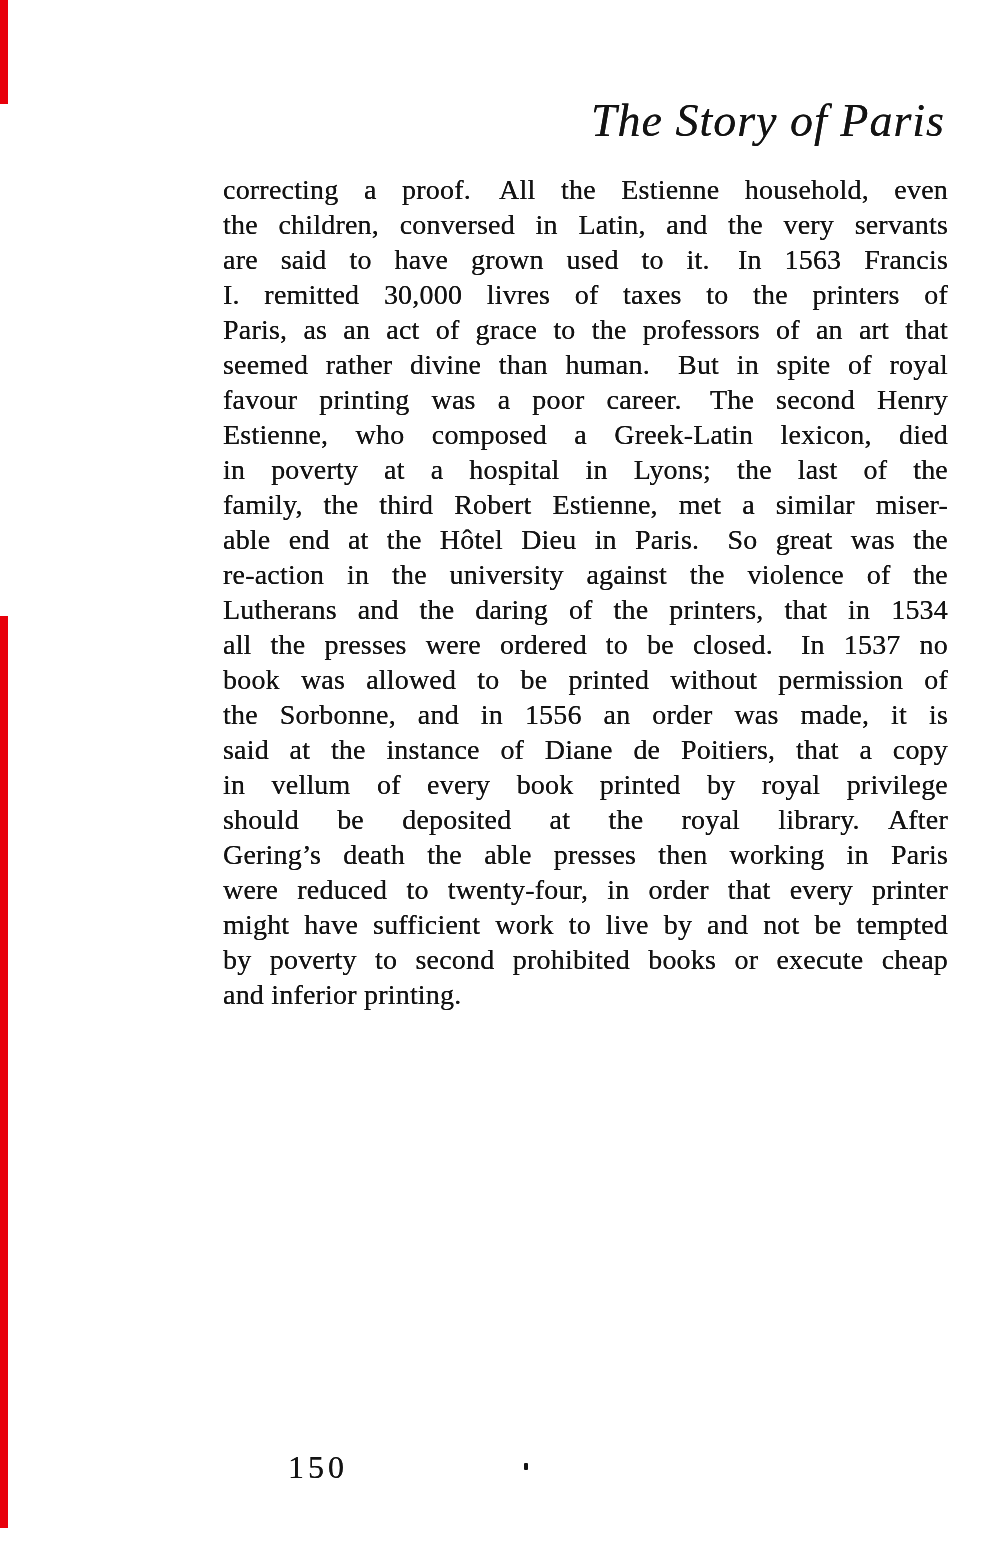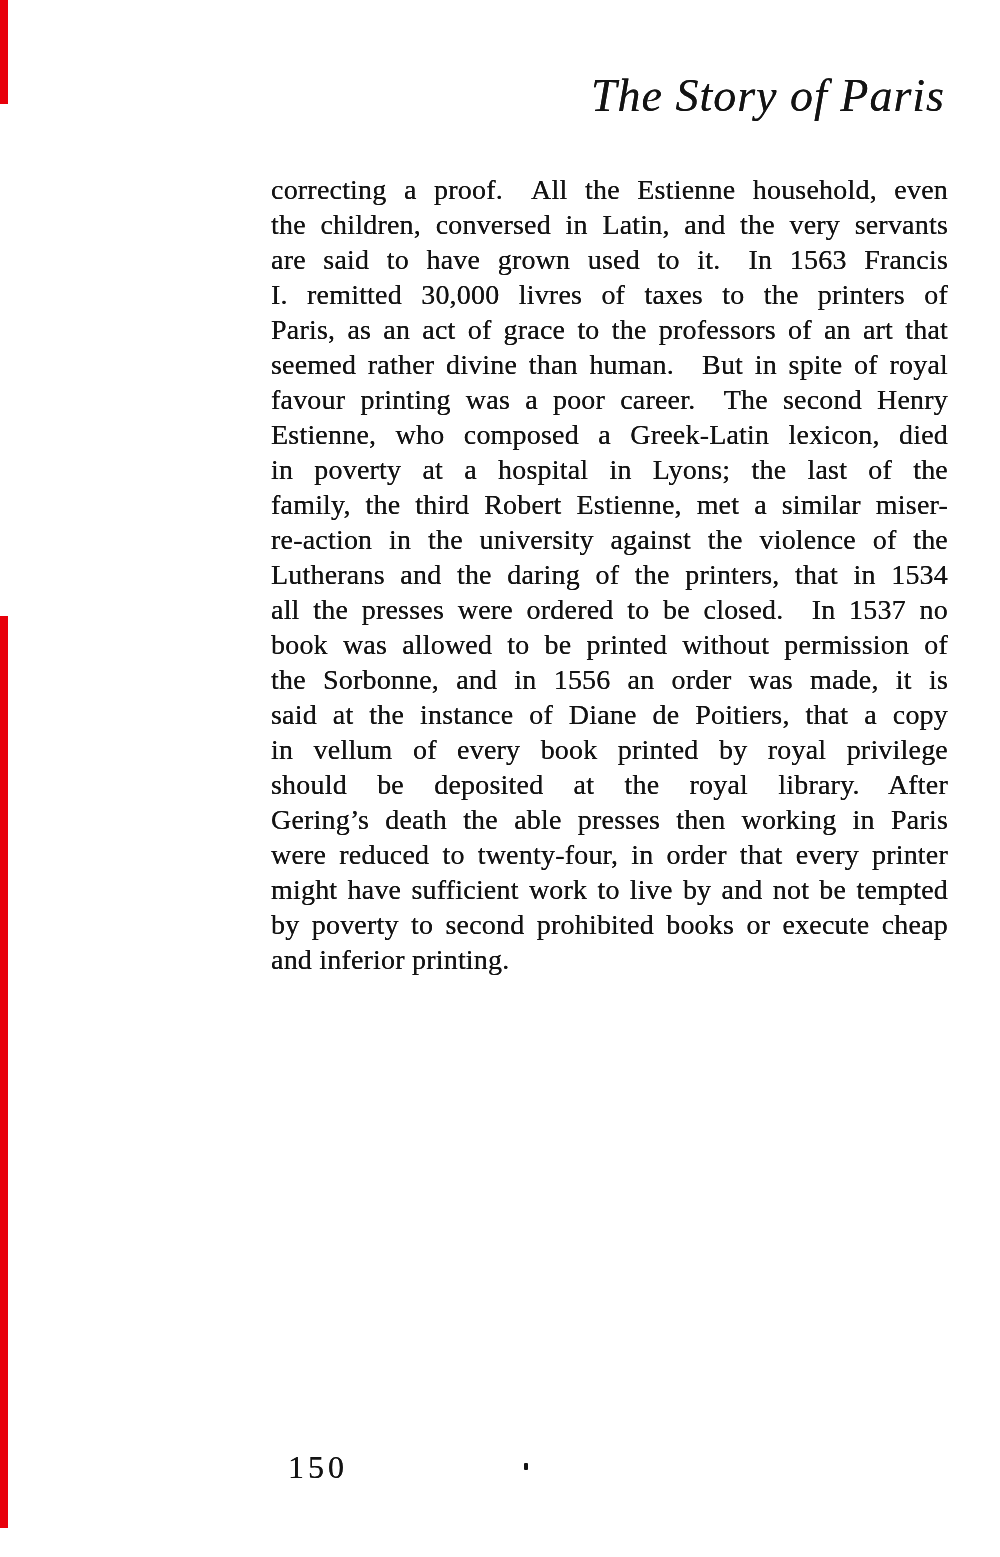--- a/index.html
+++ b/index.html
@@ -17,21 +17,21 @@
   }
   .edge-mark {
     position: absolute;
     left: 0;
     width: 8px;
   }
   .edge-mark.top   { top: 0;     height: 104px; }
   .edge-mark.long  { top: 616px; height: 912px; }
   .running-head {
     position: absolute;
-    top: 71px;
+    top: 96px;
     right: 55px;
     font-style: italic;
     font-size: 46px;
     line-height: 1.1;
     letter-spacing: 1px;
     white-space: nowrap;
     text-shadow: 0 0 0.5px currentColor;
   }
   .body-text {
     position: absolute;
@@ -40,21 +40,20 @@
     width: 725px;
     font-size: 28px;
     line-height: 35px;
     letter-spacing: 0.2px;
     text-shadow: 0 0 0.6px currentColor;
   }
   .body-text .line {
     white-space: nowrap;
     text-align: justify;
     text-align-last: justify;
-    margin-left: 48px;
   }
   .body-text .line.final {
     text-align: left;
     text-align-last: left;
   }
   .page-number {
     position: absolute;
     top: 1417px;
     left: 288px;
     font-size: 32px;
@@ -86,20 +85,21 @@
       <div class="line">correcting a proof. All the Estienne household, even</div>
       <div class="line">the children, conversed in Latin, and the very servants</div>
       <div class="line">are said to have grown used to it. In 1563 Francis</div>
       <div class="line">I. remitted 30,000 livres of taxes to the printers of</div>
       <div class="line">Paris, as an act of grace to the professors of an art that</div>
       <div class="line">seemed rather divine than human. But in spite of royal</div>
       <div class="line">favour printing was a poor career. The second Henry</div>
       <div class="line">Estienne, who composed a Greek-Latin lexicon, died</div>
       <div class="line">in poverty at a hospital in Lyons; the last of the</div>
       <div class="line">family, the third Robert Estienne, met a similar miser-</div>
+      <div class="line">able end at the Hôtel Dieu in Paris. So great was the</div>
       <div class="line">re-action in the university against the violence of the</div>
       <div class="line">Lutherans and the daring of the printers, that in 1534</div>
       <div class="line">all the presses were ordered to be closed. In 1537 no</div>
       <div class="line">book was allowed to be printed without permission of</div>
       <div class="line">the Sorbonne, and in 1556 an order was made, it is</div>
       <div class="line">said at the instance of Diane de Poitiers, that a copy</div>
       <div class="line">in vellum of every book printed by royal privilege</div>
       <div class="line">should be deposited at the royal library. After</div>
       <div class="line">Gering’s death the able presses then working in Paris</div>
       <div class="line">were reduced to twenty-four, in order that every printer</div>

